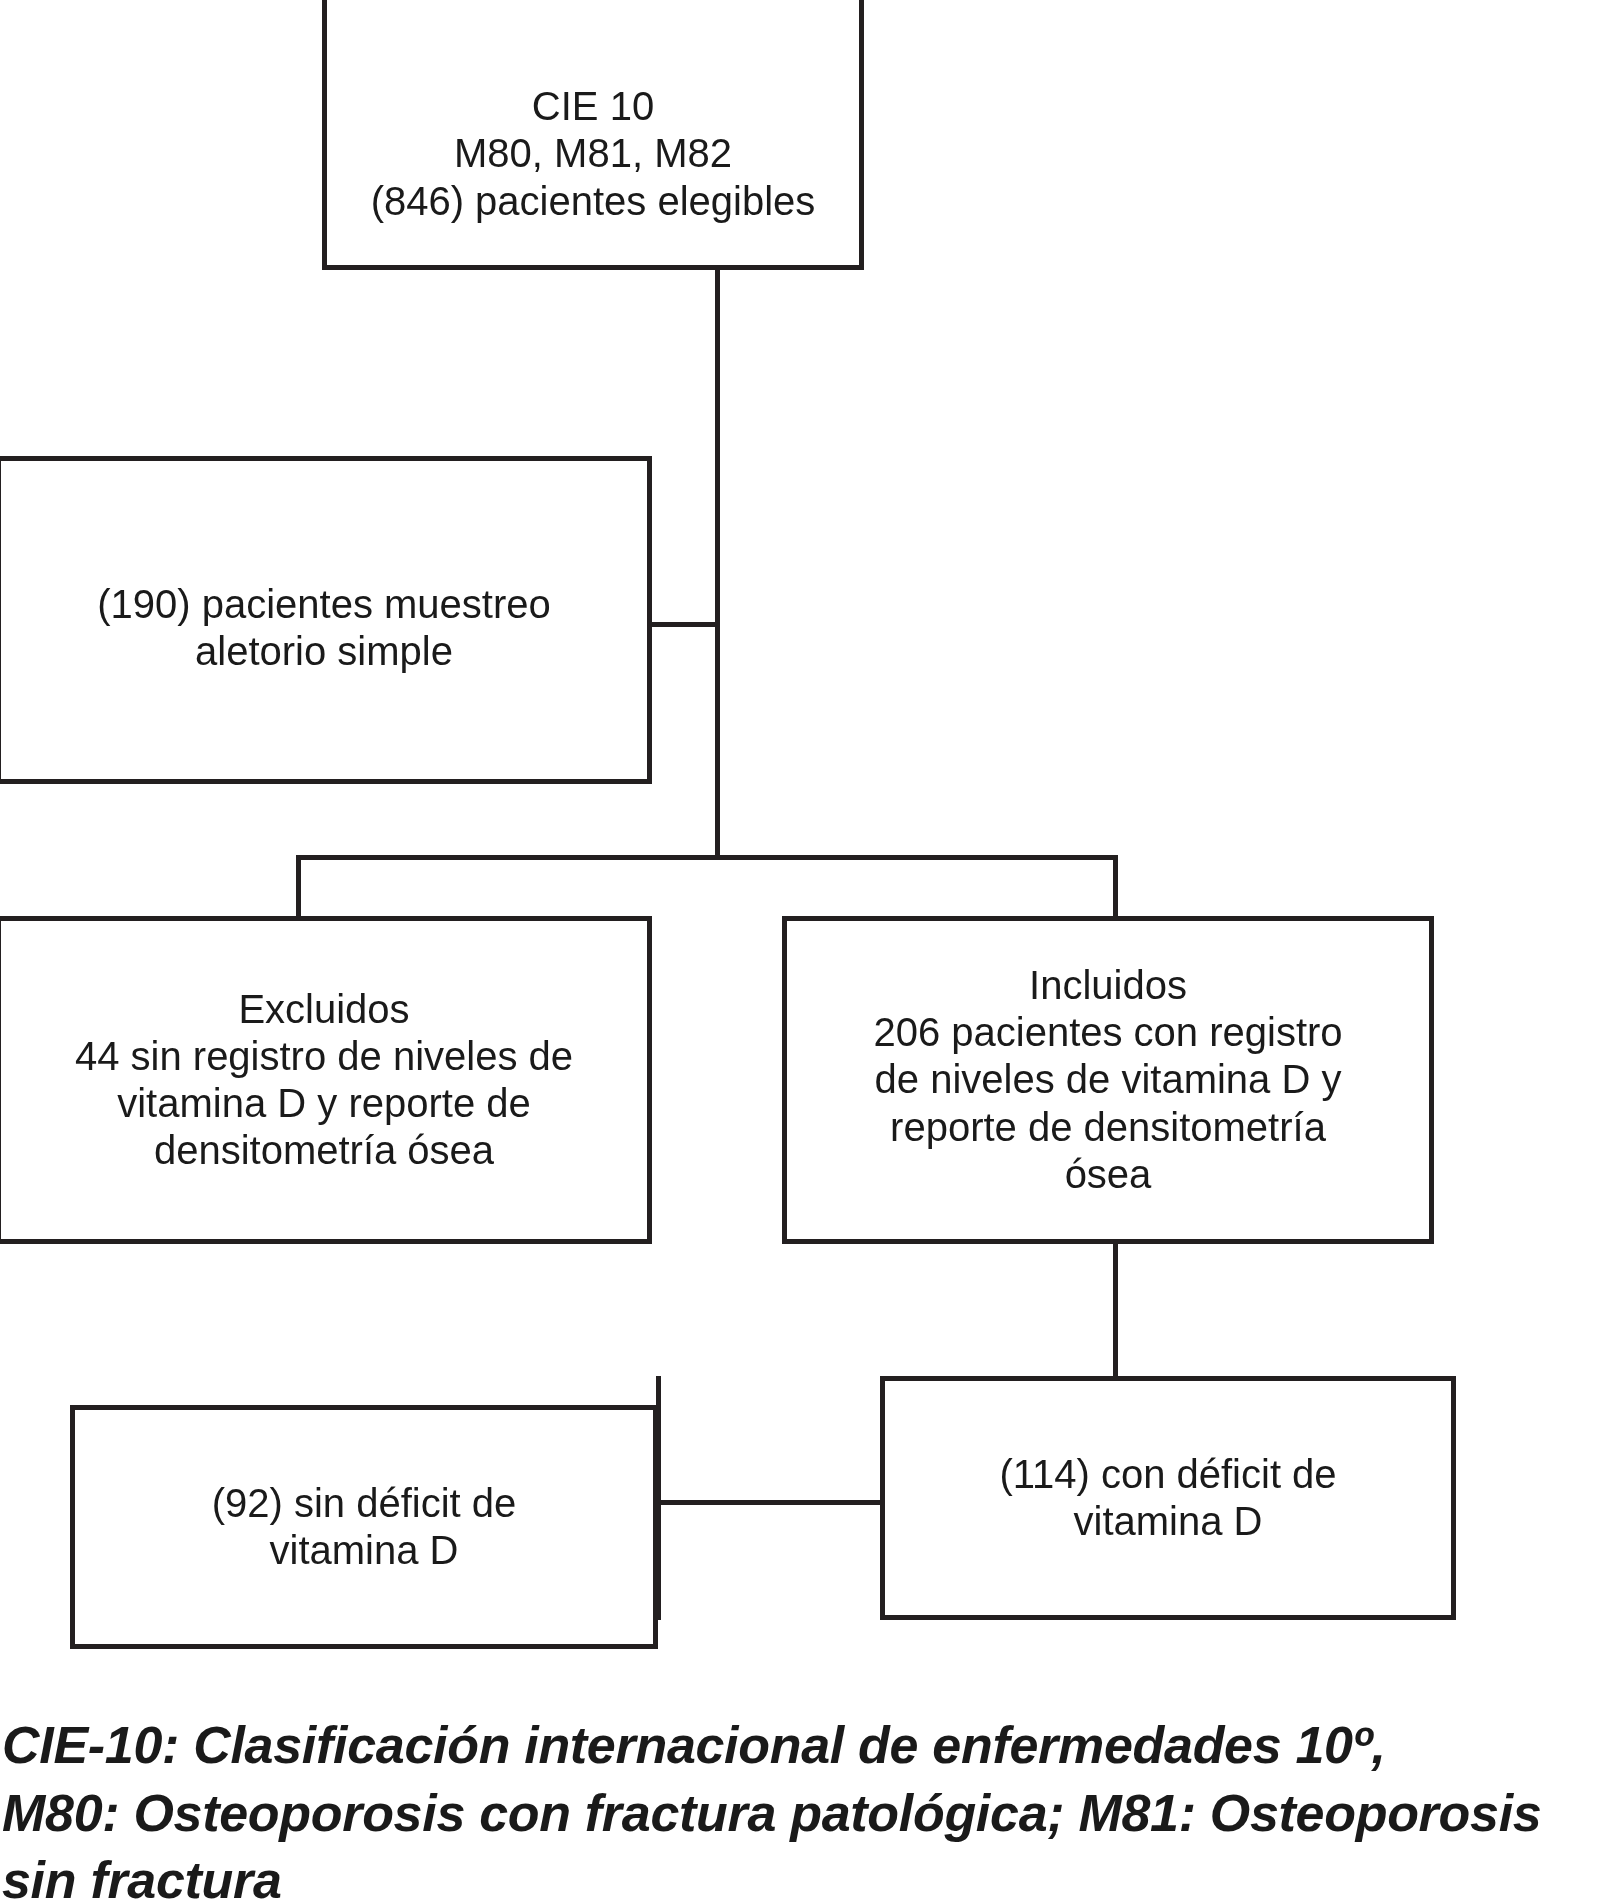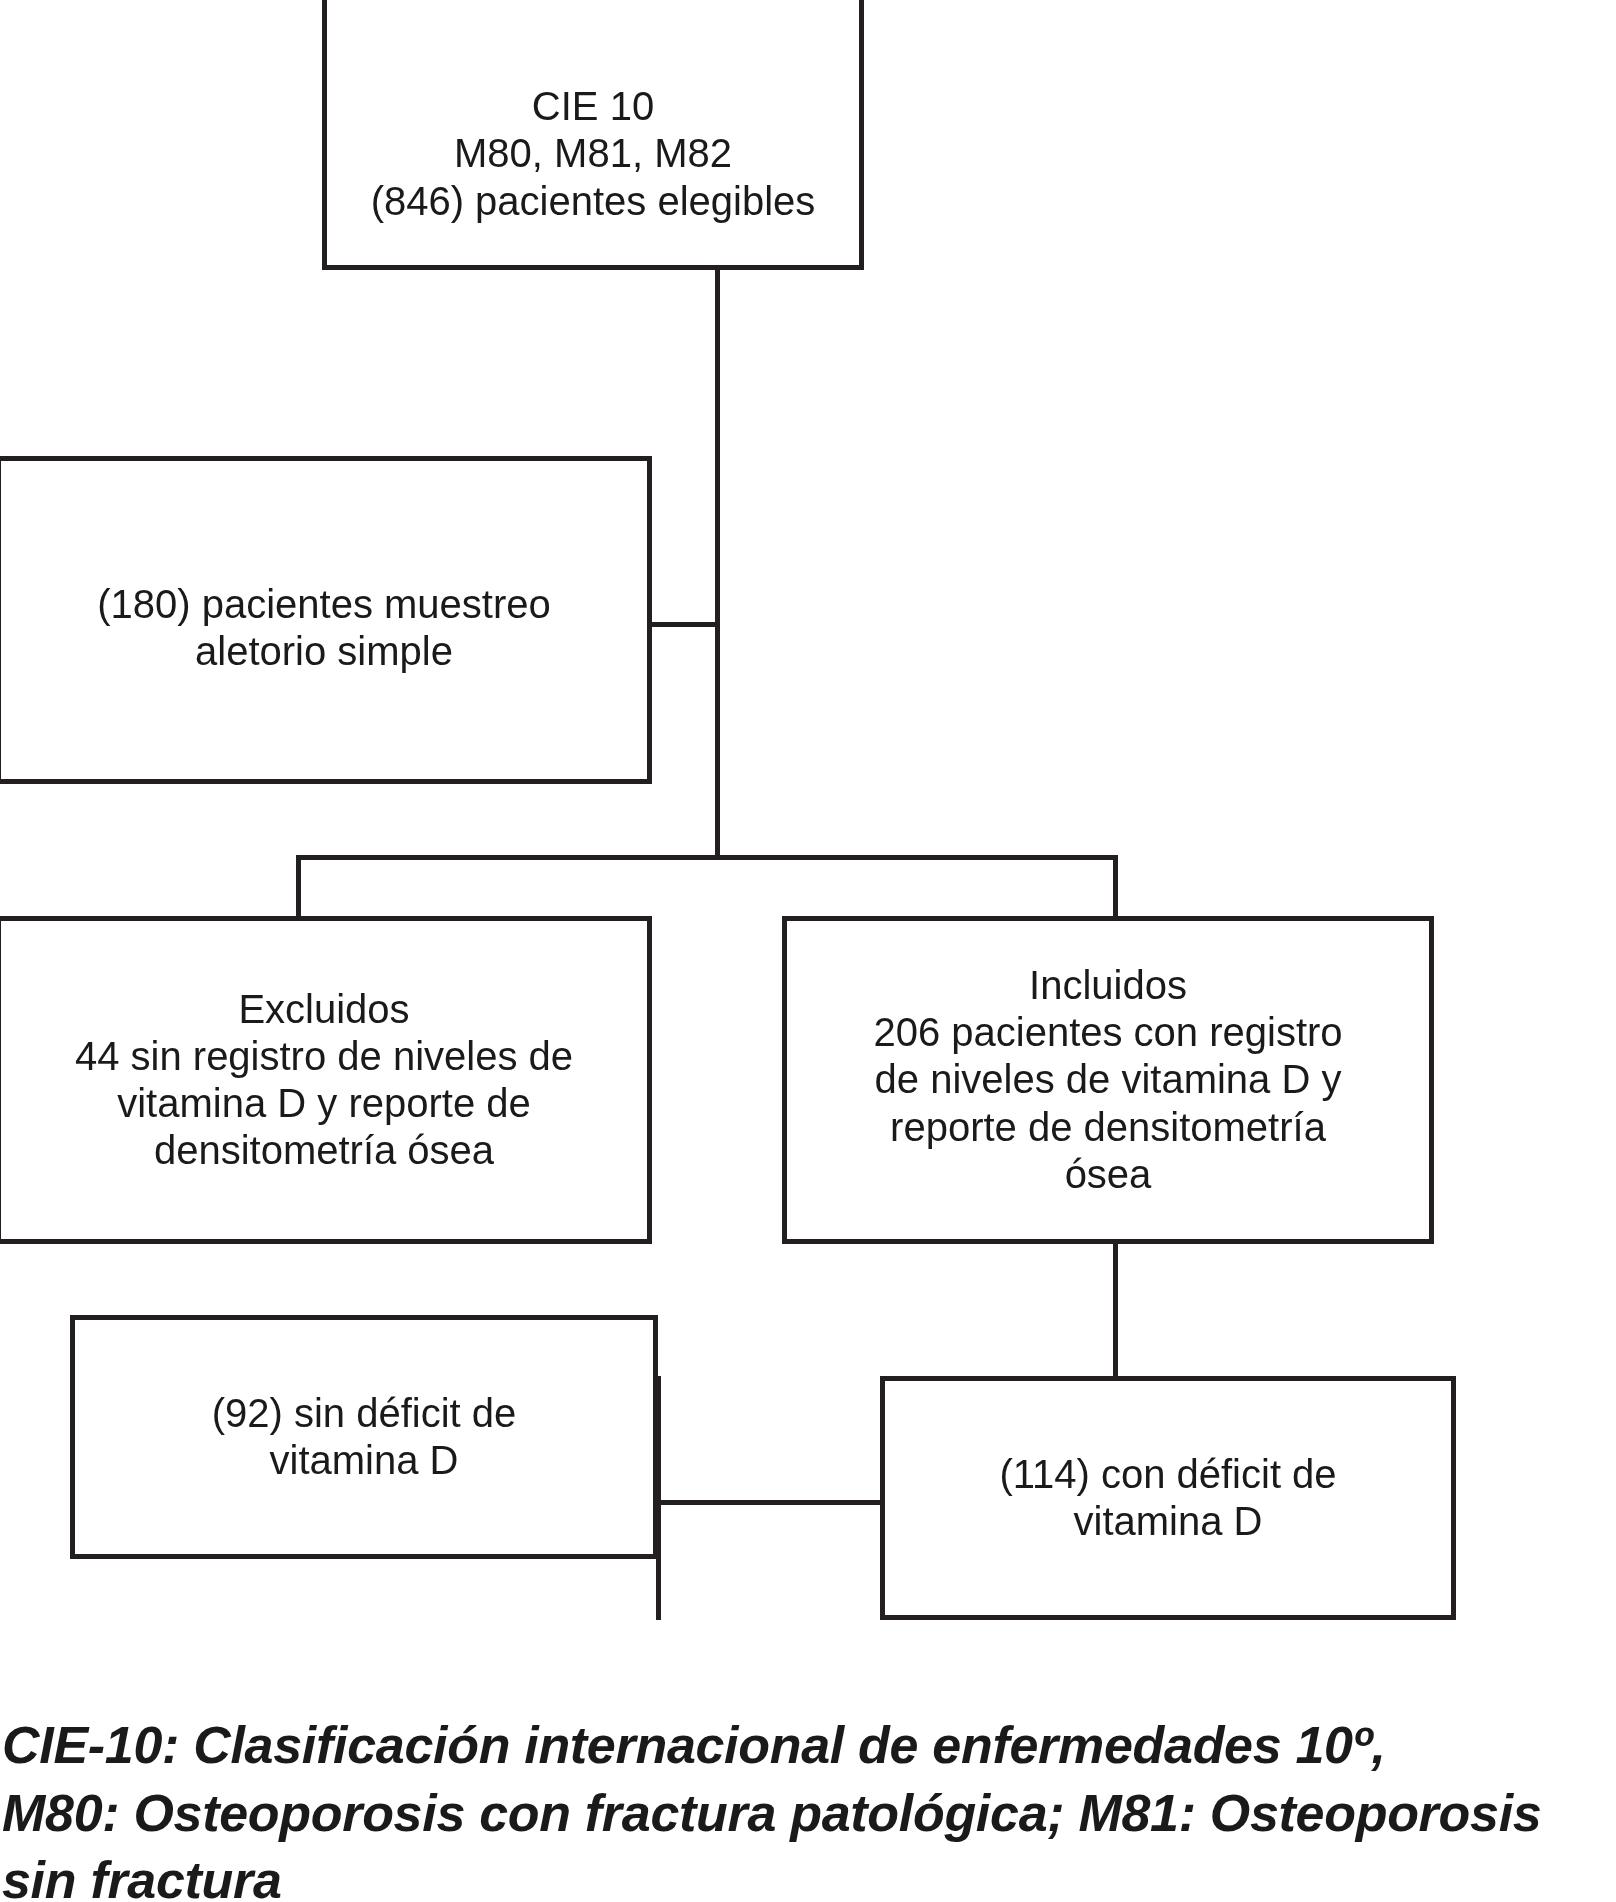--- a/index.html
+++ b/index.html
@@ -44,21 +44,21 @@
   
   #node-eligible   { left: 322px; top: -6px;   width: 542px; height: 276px; }
   #node-eligible .node-text { transform: translateY(22px); }
 
   #node-sample     { left: -4px;  top: 456px;  width: 656px; height: 328px; }
   #node-sample .node-text { transform: translateY(8px); }
 
   #node-excluded   { left: -4px;  top: 916px;  width: 656px; height: 328px; }
   #node-included   { left: 782px; top: 916px;  width: 652px; height: 328px; }
 
-  #node-nodeficit  { left: 70px;  top: 1315px; width: 588px; height: 244px; }
+  #node-nodeficit  { left: 70px;  top: 1405px; width: 588px; height: 244px; }
   #node-deficit    { left: 880px; top: 1376px; width: 576px; height: 244px; }
 
   
   .line {
     position: absolute;
     background: #231f20;
     z-index: 1;
   }
   .v { width: 5px; }
   .h { height: 5px; }
@@ -108,21 +108,21 @@
   <div class="line v" id="line-bottom-left"></div>
   <div class="line v" id="line-bottom-right"></div>
 
   <div class="node" id="node-eligible">
     <div class="node-text">CIE 10
 M80, M81, M82
 (846) pacientes elegibles</div>
   </div>
 
   <div class="node" id="node-sample">
-    <div class="node-text">(180) pacientes muestreo
+    <div class="node-text">(190) pacientes muestreo
 aletorio simple</div>
   </div>
 
   <div class="node" id="node-excluded">
     <div class="node-text">Excluidos
 44 sin registro de niveles de
 vitamina D y reporte de
 densitometría ósea</div>
   </div>
 

